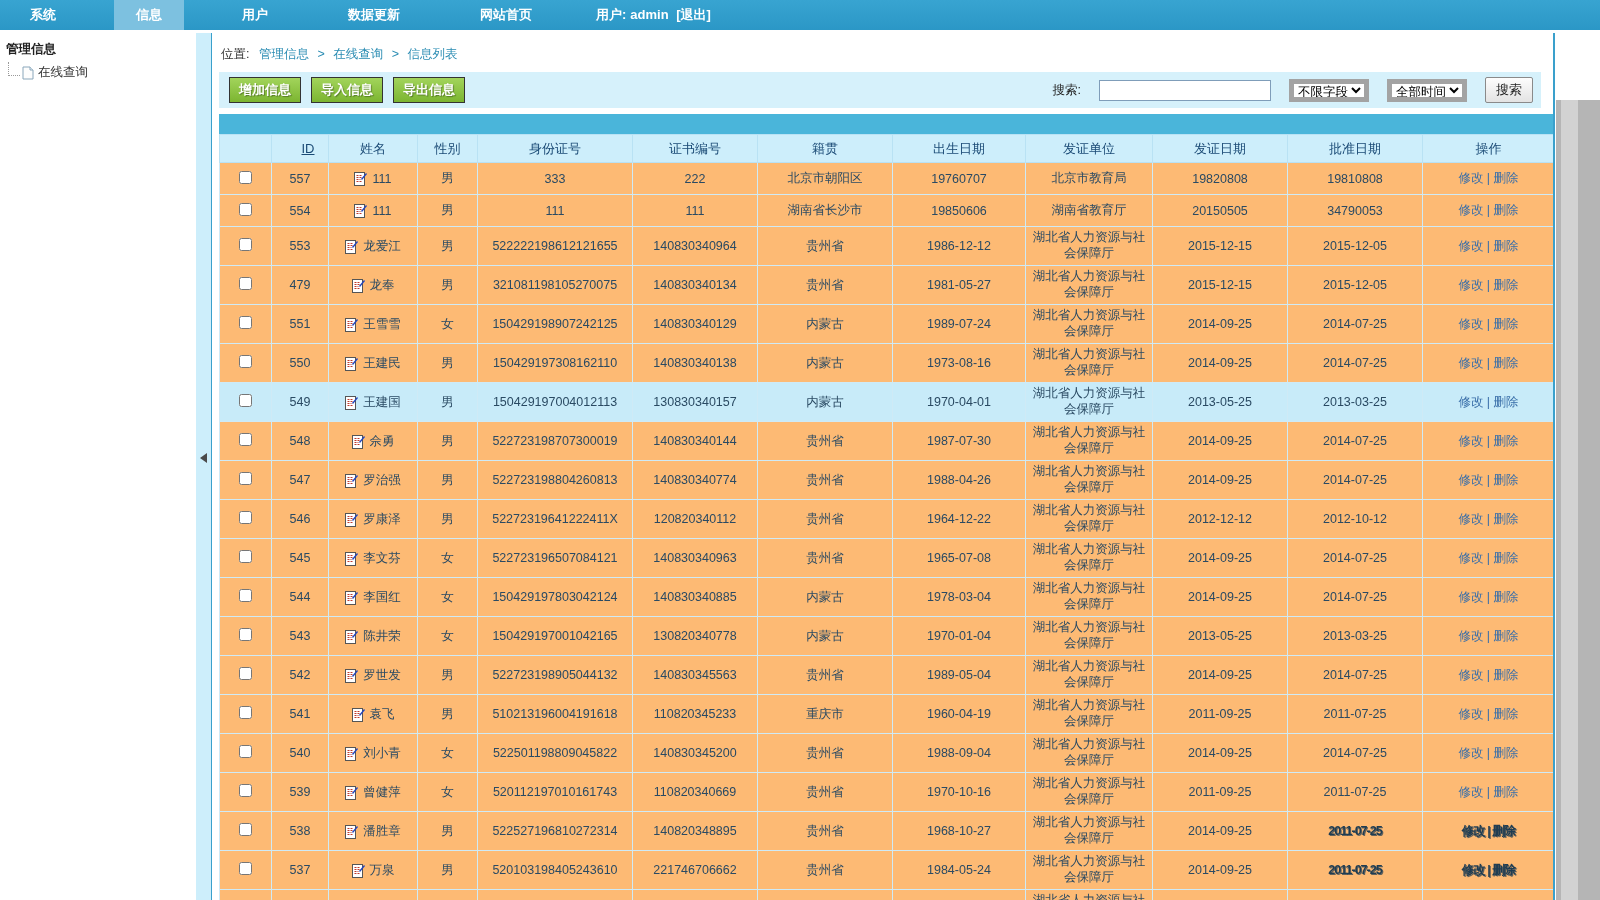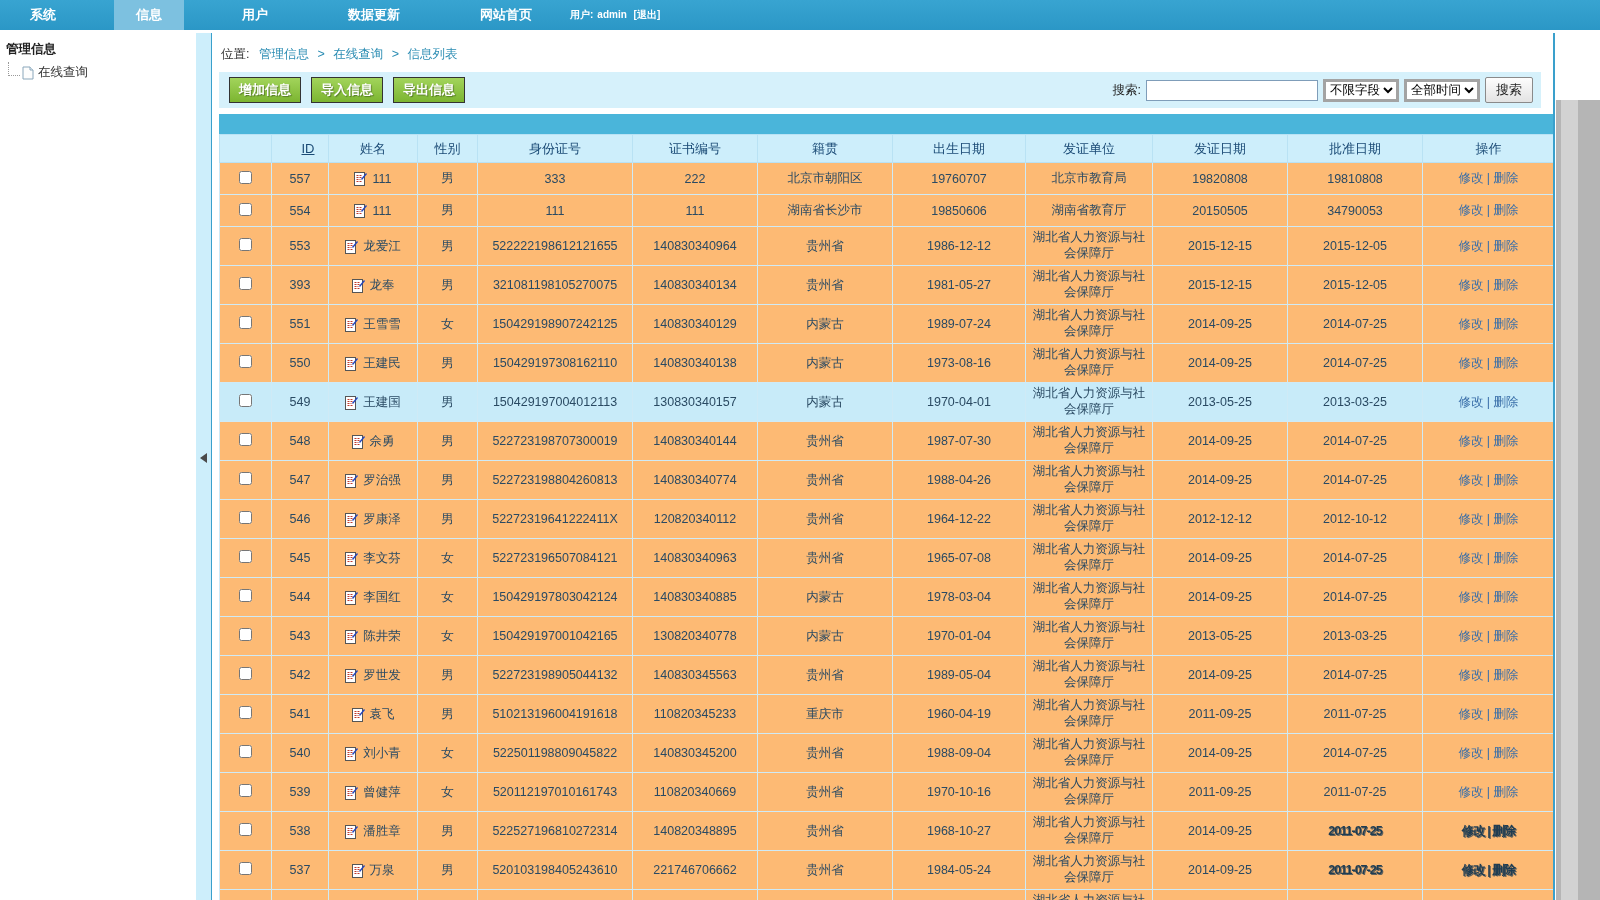--- a/index.html
+++ b/index.html
@@ -5,21 +5,21 @@
   * { margin:0; padding:0; box-sizing:border-box; }
   html,body { width:1600px; height:900px; overflow:hidden; background:#fff;
     font-family:"Liberation Sans","DejaVu Sans",sans-serif; font-size:12.5px; color:#24455e; }
 
   
   .navbar { position:absolute; left:0; top:0; width:1600px; height:30px;
     background:linear-gradient(#38a4d1,#2b97c6); display:flex; align-items:stretch; }
   .nav-tabs { display:flex; margin-left:8px;gap:36px; }
   .nav-tab { padding:0 22px; line-height:30px; color:#fff; font-weight:bold; font-size:13px; cursor:pointer; }
   .nav-tab.active { background:#7dc1e0; }
-  .nav-user { position:absolute; left:570px; top:0; line-height:30px; color:#fff; font-weight:bold; font-size:10px; }
+  .nav-user { position:absolute; left:596px; top:0; line-height:30px; color:#fff; font-weight:bold; font-size:13px; }
   .nav-user span { margin-right:4px; }
   .logout-link { cursor:pointer; }
 
   
   .sidebar { position:absolute; left:0; top:33px; width:196px; bottom:0; background:#fff; }
   .sidebar-title { font-weight:bold; color:#222; padding:8px 0 2px 6px; font-size:12.5px; }
   .tree-item { display:flex; align-items:center; padding-left:8px; margin-top:2px; cursor:pointer; color:#333; }
   .tree-elbow { width:12px; height:14px; border-left:1px dotted #9a9a9a; border-bottom:1px dotted #9a9a9a; margin-bottom:7px; }
   .tree-item svg { margin:0 4px 0 2px; }
 
@@ -38,23 +38,23 @@
   .breadcrumb { padding:13px 0 9px 8px; color:#333; }
   .breadcrumb .crumb-link { color:#2a8cb3; cursor:pointer; }
   .breadcrumb .sep { color:#2a8cb3; margin:0 5px; }
   .breadcrumb .prefix { margin-right:6px; }
 
   .toolbar { margin-left:6px; width:1322px; height:36px; background:#d6f1fb;
     display:flex; align-items:center; }
   .btn-green { margin-left:10px; padding:3px 9px; background:linear-gradient(#a2d45b,#7cb531);
     border:1px solid #333; color:#fff; font-weight:bold; font-size:13px; cursor:pointer;
     text-shadow:1px 1px 1px rgba(0,0,0,.35); }
-  .search-area { margin-left:auto; margin-right:8px; display:flex; align-items:center; gap:5px; color:#222; }
+  .search-area { margin-left:auto; margin-right:8px; display:flex; align-items:center; gap:18px; color:#222; }
   .search-area input[type=text] { width:172px; height:21px; border:1px solid #7f9db9; background:#fff; padding:0 3px; }
-  .search-area select { height:23px; border:3px solid #a3a3a3; background:#fff; font-size:12.5px; }
+  .search-area select { height:23px; border:5px solid #a3a3a3; background:#fff; font-size:12.5px; }
   .btn-search { padding:3px 10px; background:linear-gradient(#fdfdfd,#e3e3e3); border:1px solid #8a8a8a;
     border-radius:2px; font-size:13px; color:#222; cursor:pointer; }
 
   .blue-band { margin:6px 0 0 6px; width:1335px; height:20px; background:#4ab5da; }
 
   
   table.data { margin-left:6px; width:1335px; border-collapse:collapse; table-layout:fixed; }
   table.data th { background:#cdeefb; color:#1a4a75; font-weight:normal; font-size:13px;
     height:28px; border:1px solid #b9e2f4; }
   table.data td { border:1px solid #cfeaf6; text-align:center; padding:3px 2px; color:#2a4a63; }
@@ -235,21 +235,21 @@
     <td>1986-12-12</td>
     <td class="col-unit">湖北省人力资源与社会保障厅</td>
     <td>2015-12-15</td>
     <td class="col-approve">2015-12-05</td>
     <td class="col-ops">
       <span class="op-link">修改</span><span class="op-sep"> | </span><span class="op-link">删除</span>
     </td>
   </tr>
         <tr>
     <td><input type="checkbox" style=""></td>
-    <td>393</td>
+    <td>479</td>
     <td>
       <span class="name-cell-inner">
         <svg width="13" height="15" viewBox="0 0 13 15">
           <rect x="0.5" y="1.5" width="10" height="13" fill="#fff" stroke="#555"></rect>
           <path d="M2.5 4.5h6M2.5 6.5h6M2.5 8.5h4M2.5 10.5h5" stroke="#c0392b" stroke-width="1" stroke-dasharray="2 1" fill="none"></path>
           <path d="M7 8 L12 2 L13 3 L8 9 Z" fill="#2244bb"></path>
         </svg>
         <span>龙奉</span>
       </span>
     </td>

